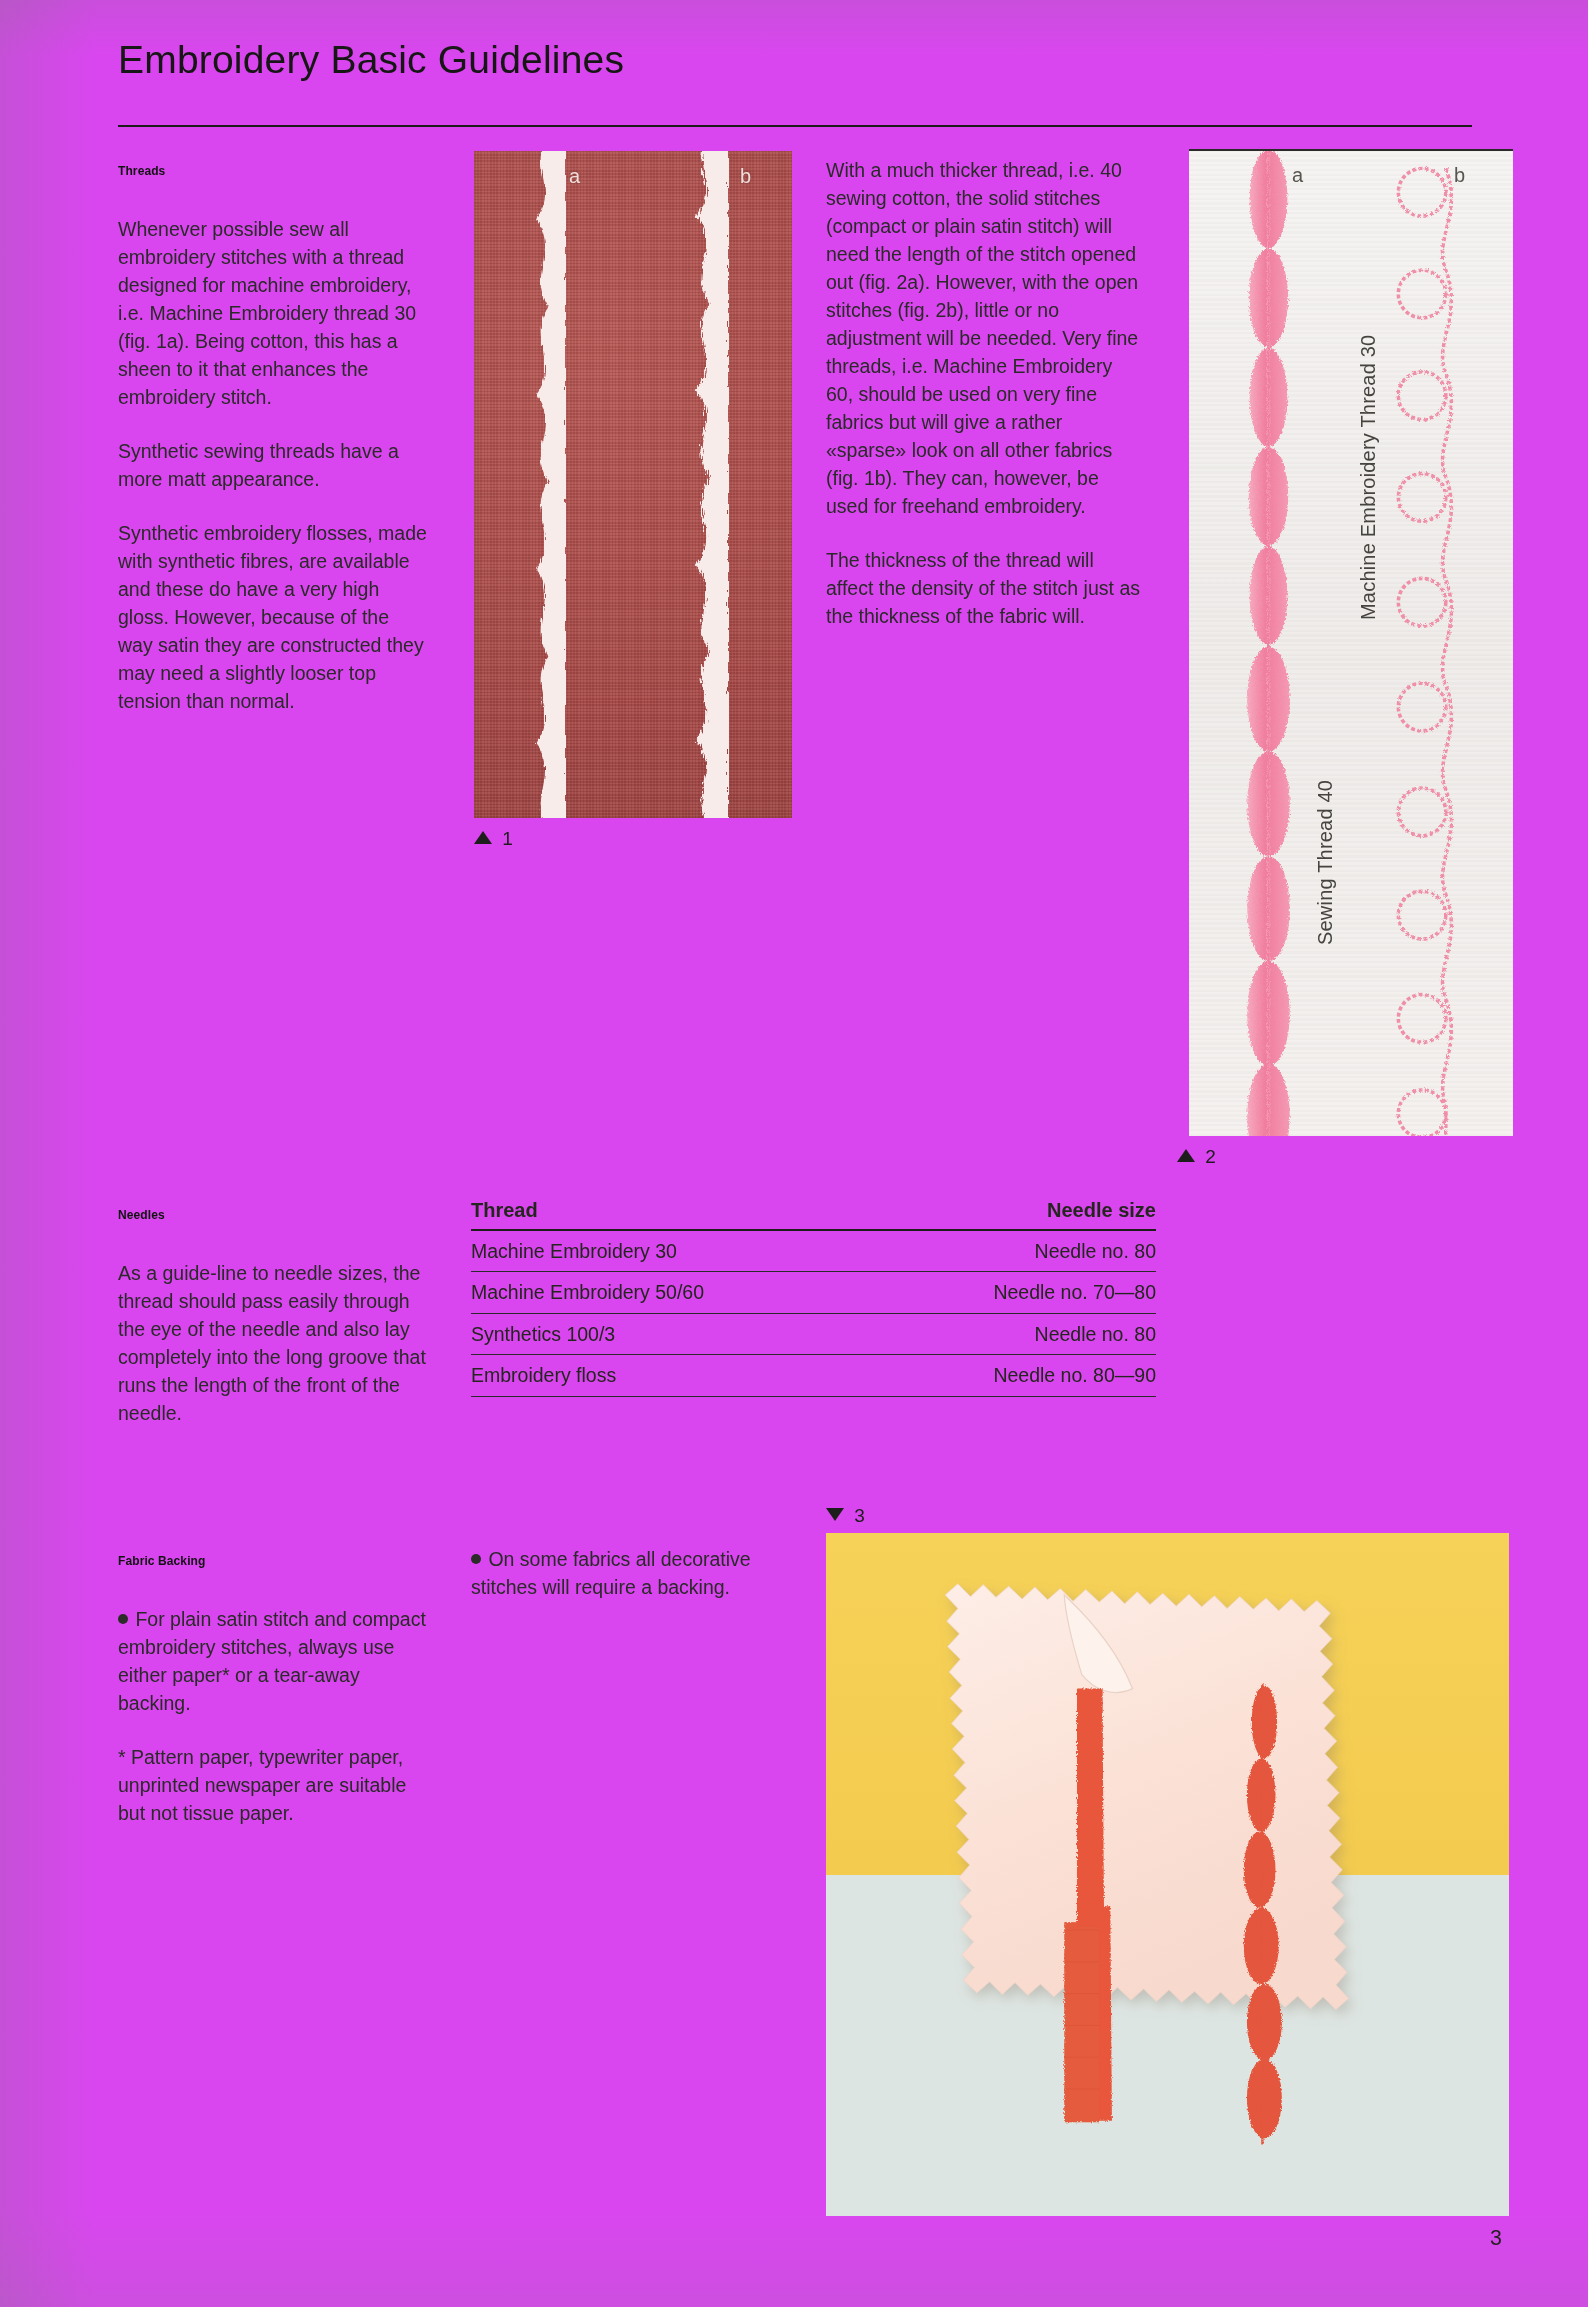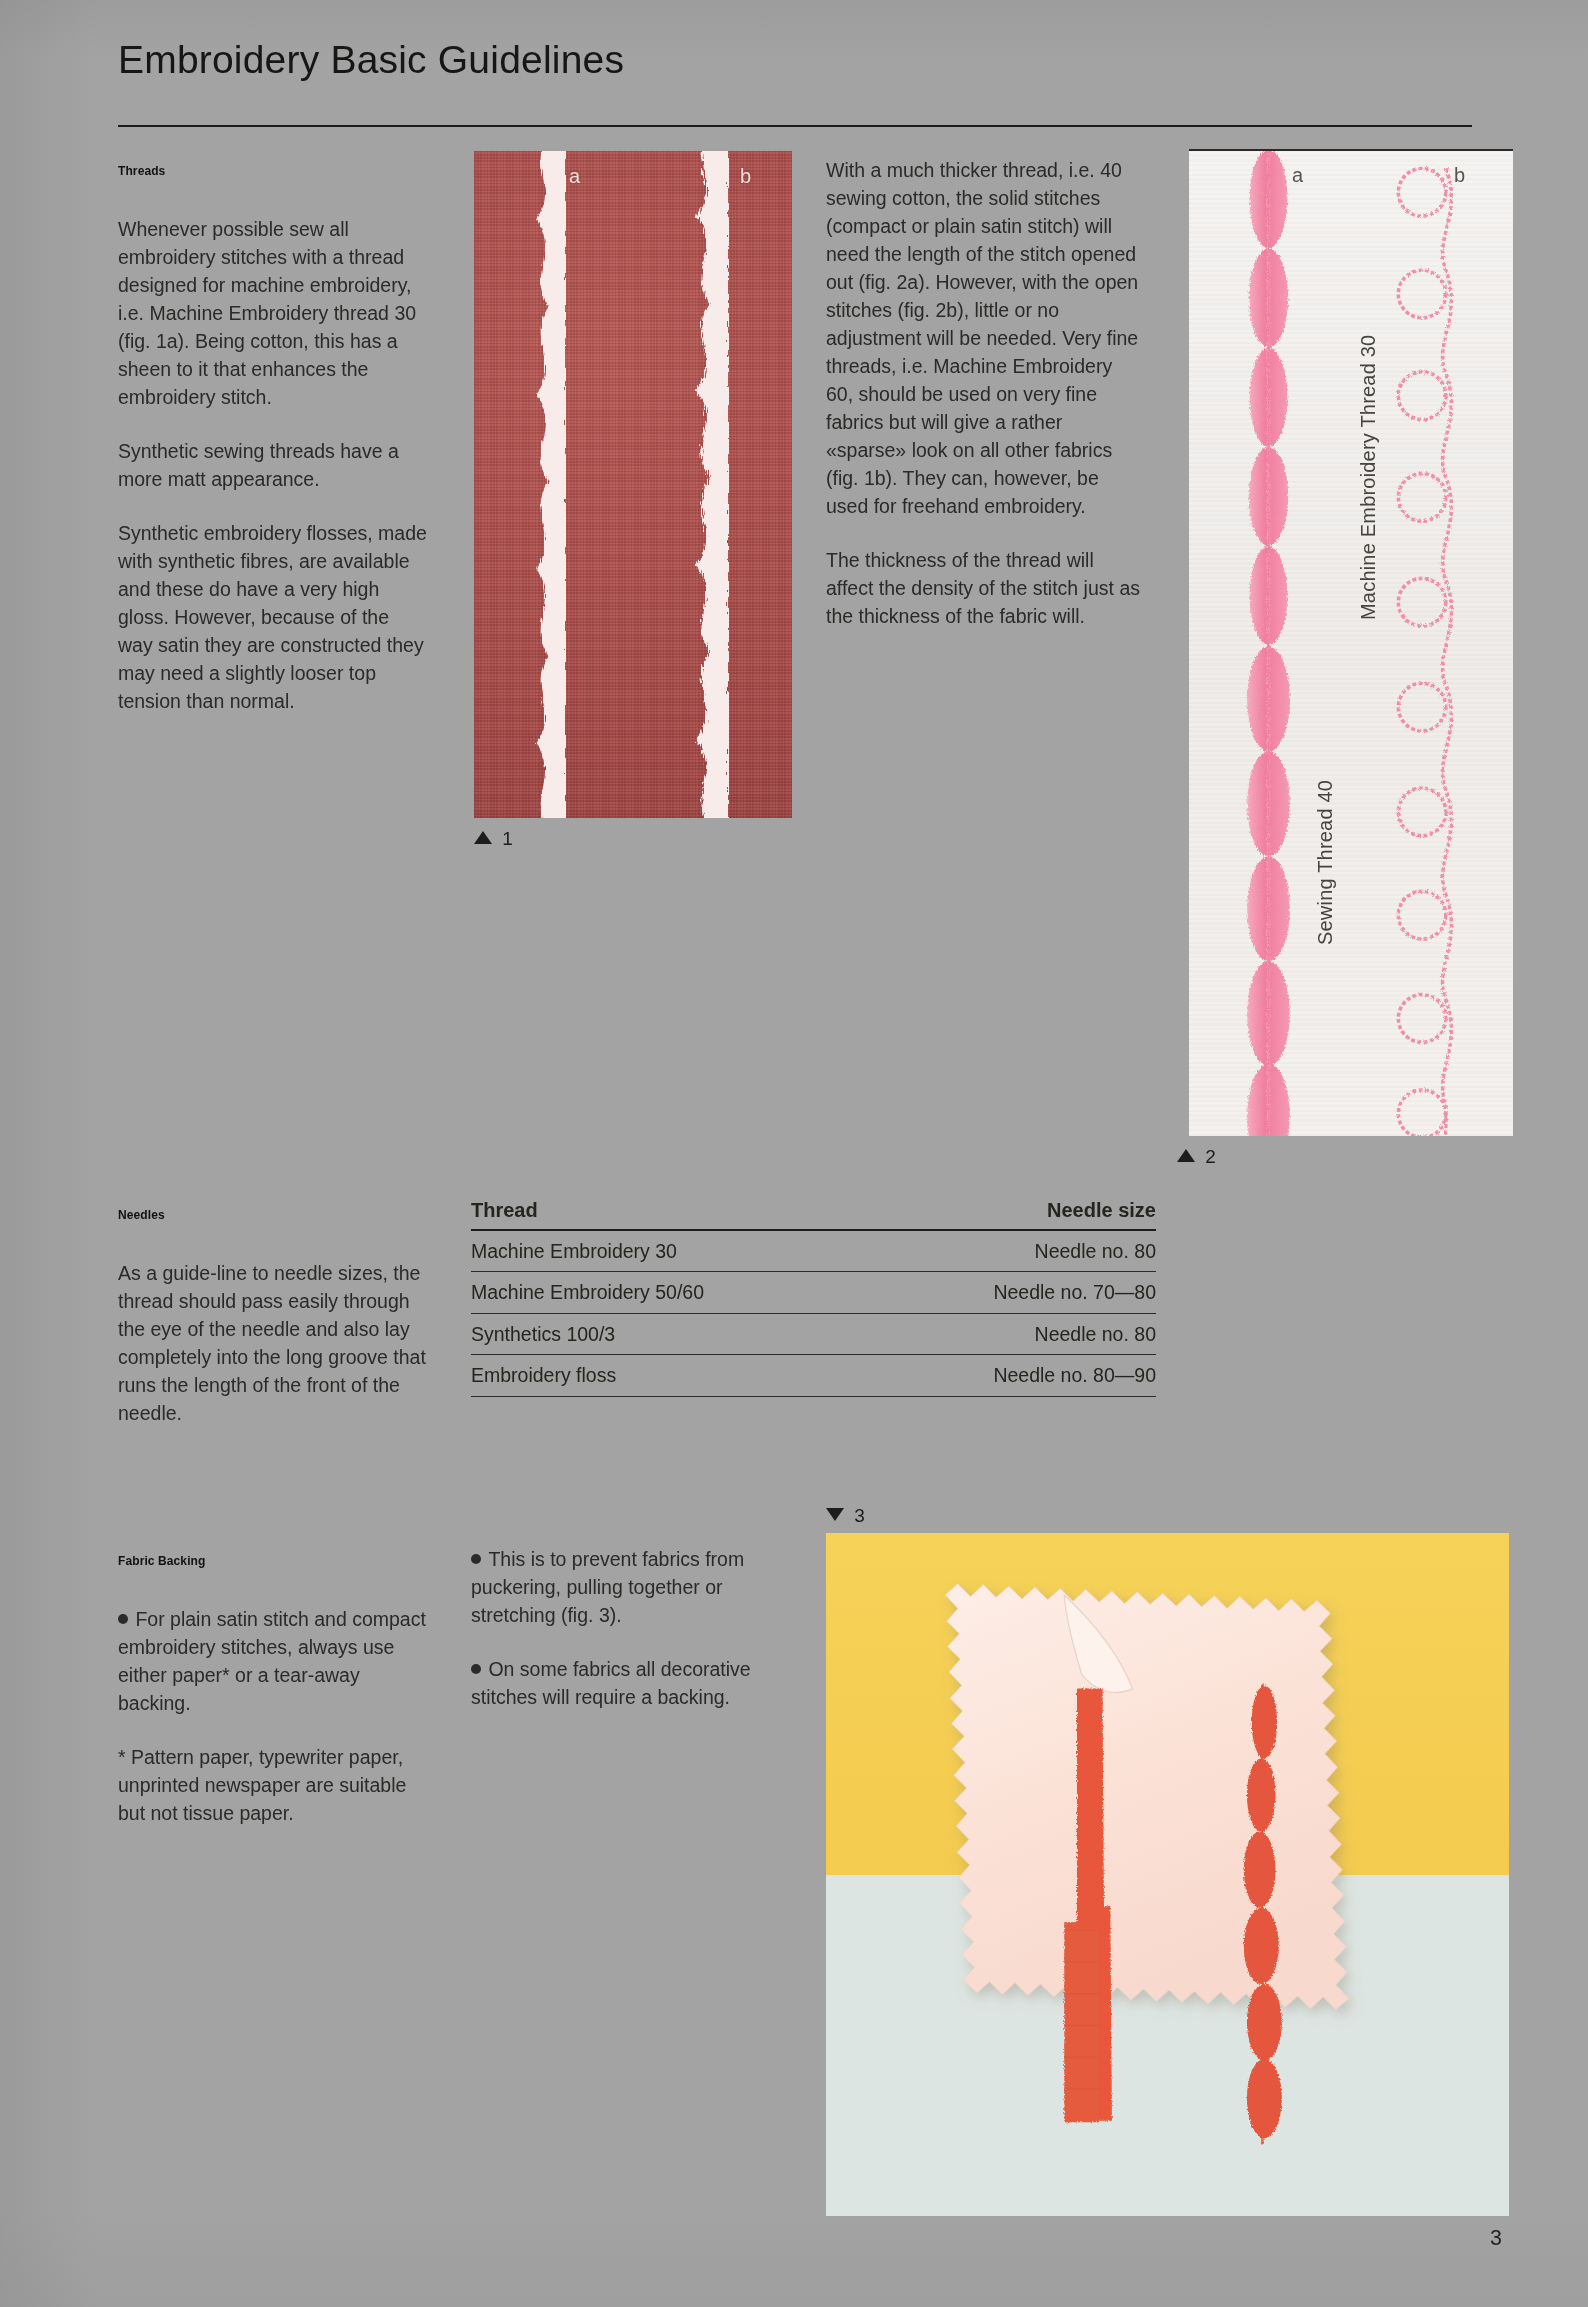--- a/index.html
+++ b/index.html
@@ -5,21 +5,21 @@
 <style>
   html, body {
     margin: 0;
     padding: 0;
     background: #6e6e6e;
   }
   .page {
     position: relative;
     width: 1588px;
     height: 2307px;
-    background: #a3a3a3;
+    background: #d946ef;
     font-family: "Liberation Sans", sans-serif;
     color: #1d1d1b;
     overflow: hidden;
   }
   
   .scan-shadow-left {
     position: absolute; left: 0; top: 0; width: 95px; height: 2307px;
     background: linear-gradient(to right, rgba(120,120,120,.20), rgba(255,255,255,0));
     pointer-events: none;
   }
@@ -372,21 +372,20 @@
     </tbody>
   </table>
 
   <div class="body-col" style="left:118px; top:1547px; width:311px;">
     <div class="h-sub">Fabric Backing</div>
     <p><span class="bullet"></span><span>For plain satin stitch and compact embroidery stitches, always use either paper* or a tear-away backing.</span></p>
     <p>* Pattern paper, typewriter paper, unprinted newspaper are suitable but not tissue paper.</p>
   </div>
 
   <div class="body-col" style="left:471px; top:1545px; width:310px;">
-    <p><span class="bullet"></span><span>This is to prevent fabrics from puckering, pulling together or stretching (fig. 3).</span></p>
     <p><span class="bullet"></span><span>On some fabrics all decorative stitches will require a backing.</span></p>
   </div>
 
   <div class="figcap" style="left:826px; top:1505px;">
     <span class="tri-down"></span><span>3</span>
   </div>
 
   <div class="fig3">
     <div class="bg-top"></div>
     <div class="bg-bottom"></div>

